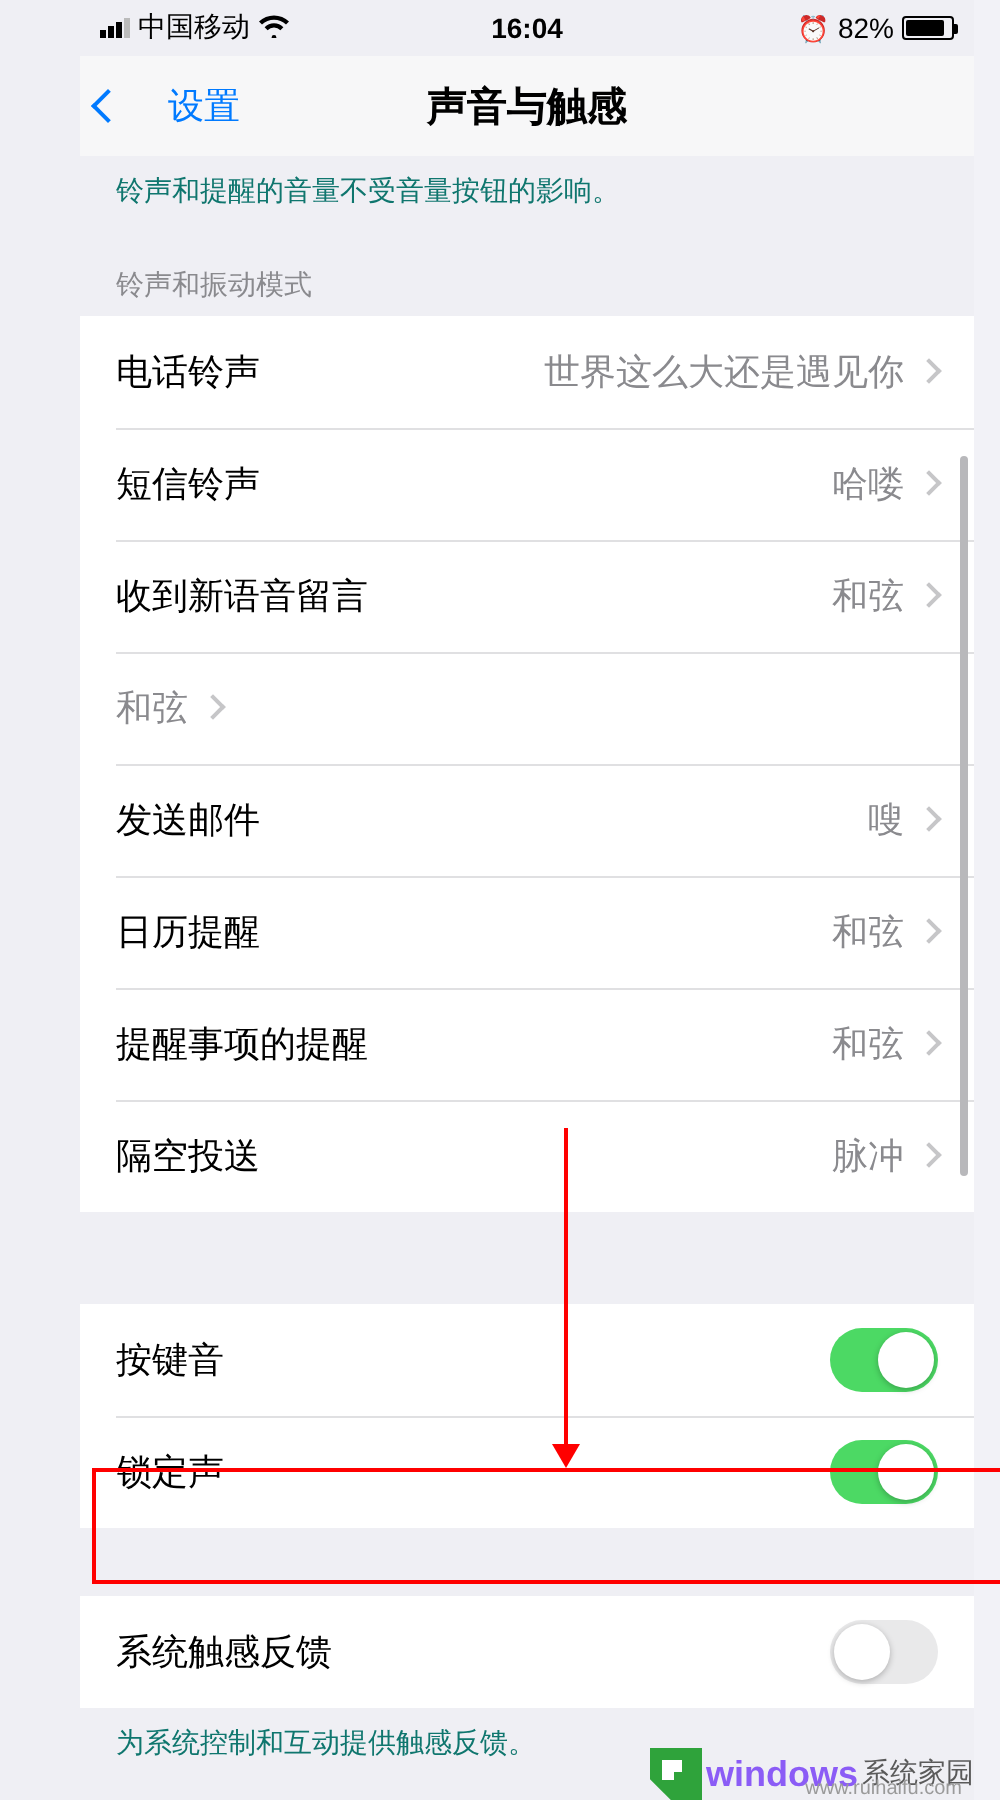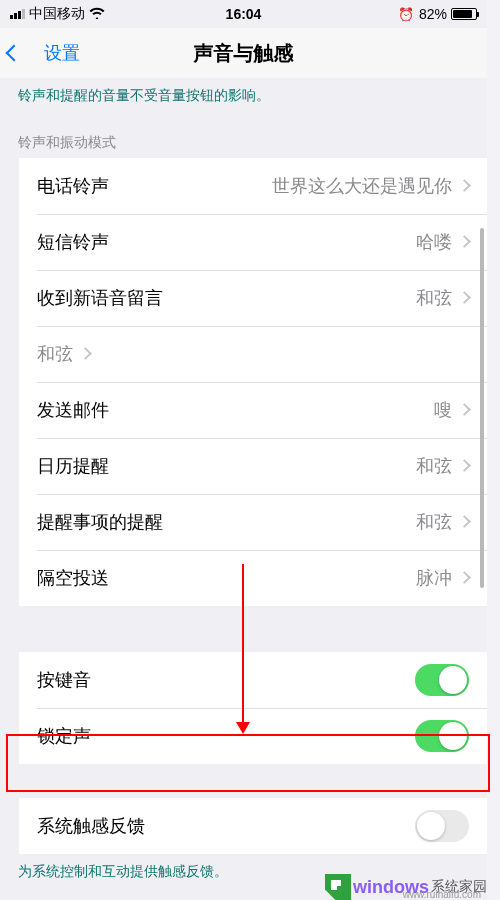--- a/index.html
+++ b/index.html
@@ -1,17 +1,17 @@
 <!DOCTYPE html>
 <html><head>
 <meta charset="utf-8">
 <style>
   * { box-sizing: border-box; margin: 0; padding: 0; }
   html, body { width: 500px; height: 900px; font-family: -apple-system, "Helvetica Neue", Arial, sans-serif; background: #f2f2f7; overflow: hidden; }
-  .screen { width: 487px; height: 900px; background: #efeff4; position: relative; }
+  .screen { width: 487px; height: 900px; background: #efeff4; position: relative; padding-left: 40px; }
 
   
   .status-bar { height: 28px; background: transparent; display: flex; align-items: center; padding: 0 10px; font-size: 14px; color: #000; }
   .status-left { display: flex; align-items: center; gap: 4px; flex: 1; }
   .status-center { flex: 1; text-align: center; font-weight: 700; }
   .status-right { flex: 1; display: flex; justify-content: flex-end; align-items: center; gap: 4px; }
   .sig-bars { display: inline-flex; align-items: flex-end; gap: 1px; }
   .sig-bars span { width: 3px; background: #000; display: inline-block; }
   .sig-bars span:nth-child(1){height:4px;} .sig-bars span:nth-child(2){height:6px;} .sig-bars span:nth-child(3){height:8px;} .sig-bars span:nth-child(4){height:10px;background:#bbb;}
   .wifi-ic { font-size: 14px; }
@@ -25,21 +25,21 @@
   .nav-back { color:#007aff; display:flex; align-items:center; font-size:18px; flex:1;gap:20px; }
   .chev-left { width:12px; height:12px; border-left:2.5px solid #007aff; border-bottom:2.5px solid #007aff; transform:rotate(45deg); margin-right:4px; }
   .nav-title { flex:2; text-align:center; font-size:20px; font-weight:600; color:#000; }
   .nav-spacer { flex:1; }
 
   .content { position:relative; }
 
   .footer-note { font-size:14px; color:#0f766e; padding:8px 18px 14px; line-height:1.4; }
   .header-note { font-size:14px; color:#8a8a8e; padding:14px 18px 6px; }
 
-  .group { background:#fff;margin-left:19px; }
+  .group { background:#fff; }
   .row { display:flex; align-items:center; height:56px; padding:0 18px; position:relative; }
   .row + .row::before { content:""; position:absolute; left:18px; right:0; top:0; height:1px; background:#e0e0e2; }
   .row-label { font-size:18px; color:#000; flex:1; }
   .row-value { font-size:18px; color:#8a8a8e; margin-right:8px; white-space:nowrap; }
   .chev { width:9px; height:9px; border-top:2px solid #c6c6c8; border-right:2px solid #c6c6c8; transform:rotate(45deg); }
 
   .switch { width:54px; height:32px; border-radius:16px; position:relative; }
   .switch-on { background:#4cd964; }
   .switch-off { background:#e9e9ea; }
   .knob { width:28px; height:28px; background:#fff; border-radius:50%; position:absolute; top:2px; box-shadow:0 1px 3px rgba(0,0,0,0.25); }

